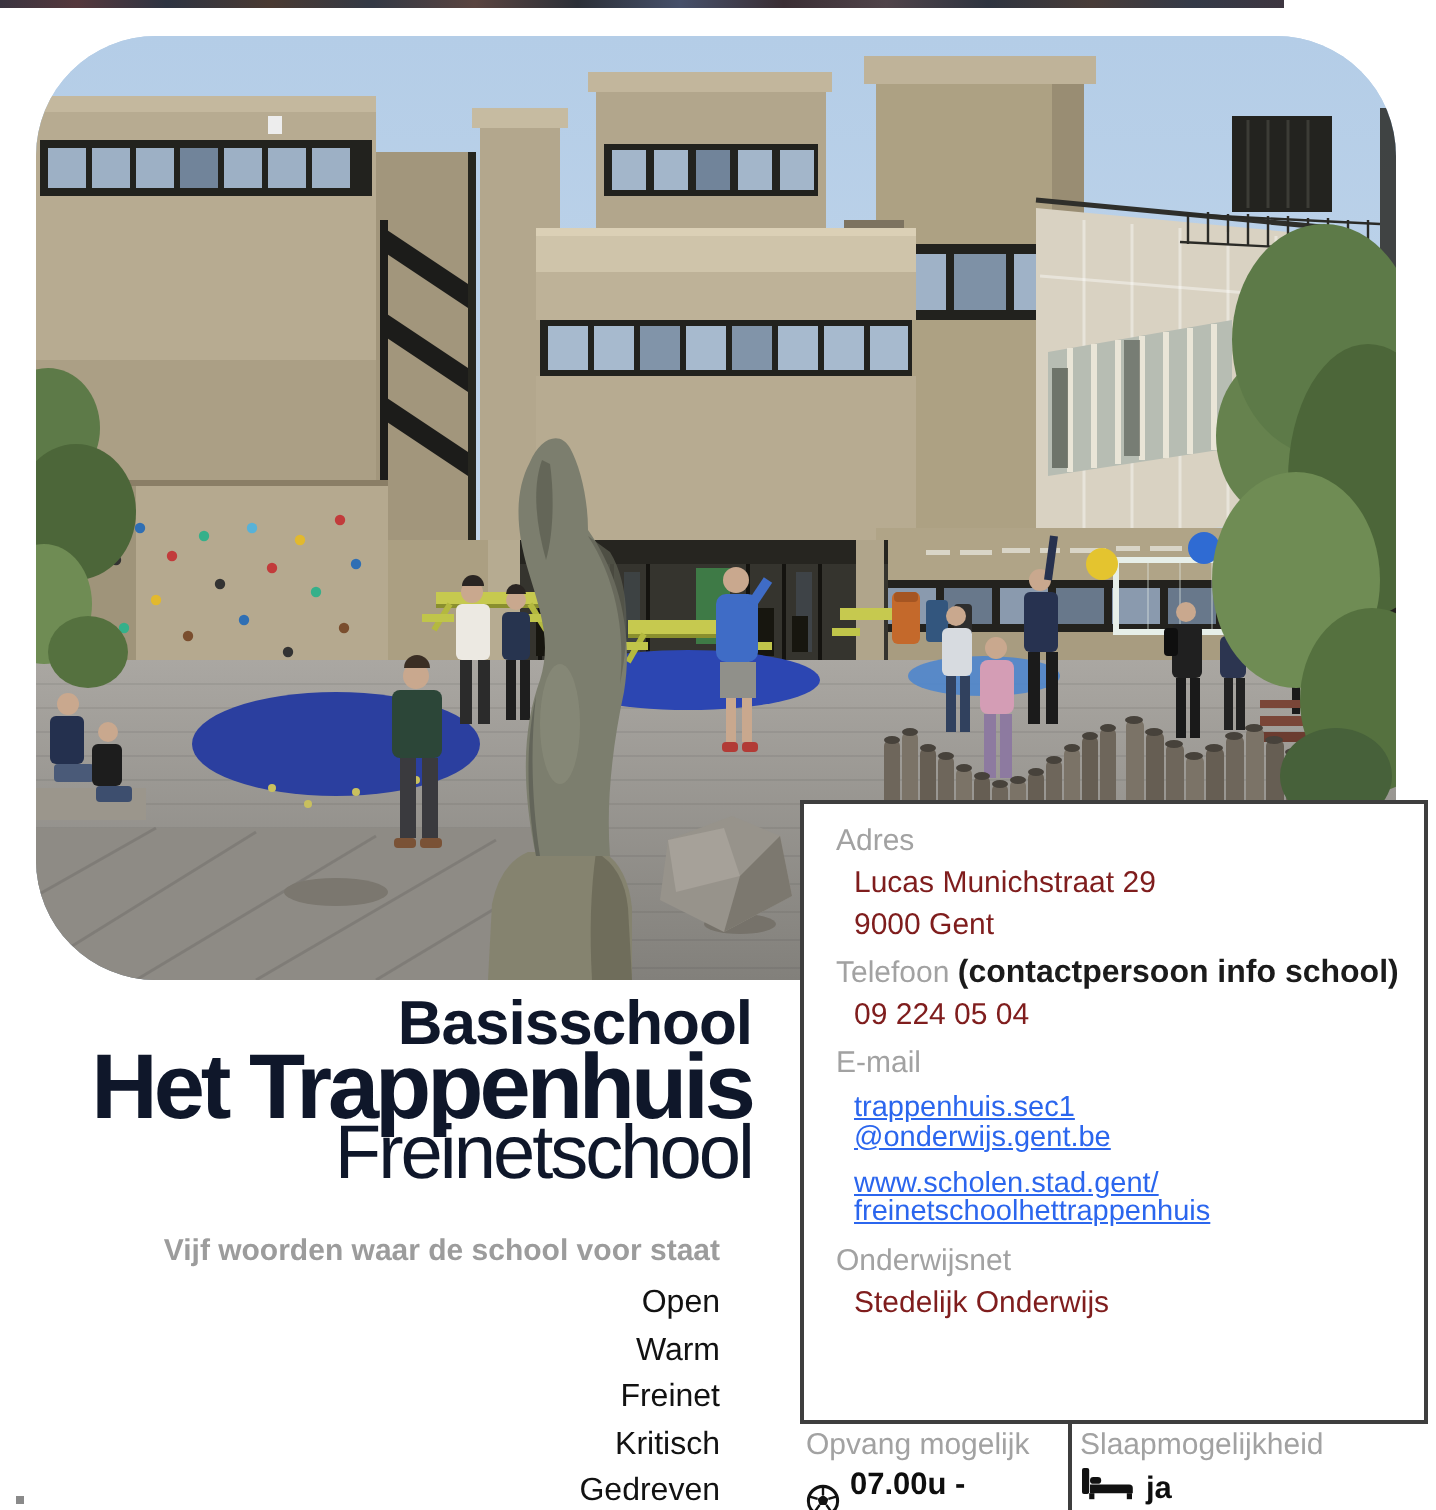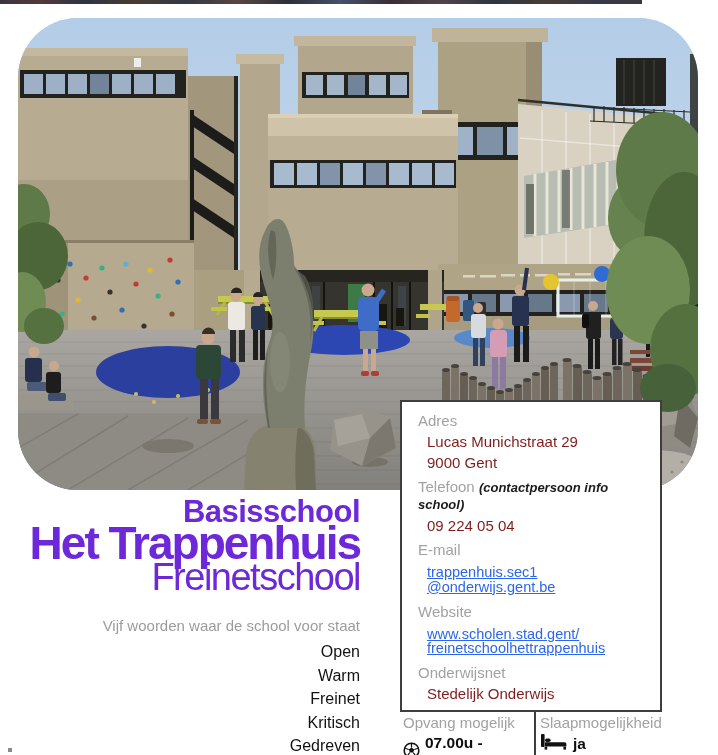--- a/index.html
+++ b/index.html
@@ -15,40 +15,40 @@
       #333945 29%,#5a4440 37%,#2c3038 45%,#46506a 53%,#3a2e34 61%,#50444a 69%,
       #2e3440 77%,#483c38 85%,#343a48 93%,#3e3640 100%);
   }
   
   .photo{
     position:absolute;left:18px;top:18px;width:680px;height:472px;
     border-radius:60px;overflow:hidden;background:#b6cee6;
   }
   .photo svg{display:block;}
   
-  .title-block{position:absolute;left:0;top:498px;width:360px;text-align:right;color:#6d28d9;}
+  .title-block{position:absolute;left:16px;top:498px;width:360px;text-align:right;color:#0f172a;}
   .t1{font-size:31px;font-weight:bold;line-height:27px;letter-spacing:-0.5px;}
   .t2{font-size:46px;font-weight:bold;line-height:37px;letter-spacing:-2px;}
   .t3{font-size:38px;font-weight:normal;line-height:31px;letter-spacing:-1.5px;}
   .subtitle{
     position:absolute;left:0;top:617px;width:360px;text-align:right;
-    color:#9c9c9c;font-size:15px;
+    color:#9c9c9c;font-size:15px;font-weight:bold;
   }
   .keywords{position:absolute;left:0;top:640px;width:360px;text-align:right;color:#121212;}
   .keywords div{font-size:16px;line-height:23.5px;padding-left:16px;}
   
   .card{
-    position:absolute;left:400px;top:400px;width:262px;height:312px;
+    position:absolute;left:400px;top:400px;width:314px;height:312px;
     box-sizing:border-box;background:#ffffff;border:2px solid #3e3e3e;
     padding:9px 8px 8px 16px;z-index:5;
   }
   .lbl{color:#a2a2a2;font-size:15px;line-height:16px;margin-top:8px;}
   .lbl:first-child{margin-top:2px;}
   .val{color:#7f1d1d;font-size:15px;line-height:16px;margin:5px 0 0 9px;}
-  .note{color:#1b1b1b;font-size:13px;font-style:italic;font-weight:bold;}
+  .note{color:#1b1b1b;font-size:16px;font-weight:bold;}
   .lnk{
     color:#2b66ee;font-size:14.5px;line-height:14.5px;text-decoration:underline;
     display:inline-block;margin:7px 0 1px 9px;cursor:pointer;word-break:break-all;
   }
   
   .fac-divider{position:absolute;left:534px;top:712px;width:2px;height:43px;background:#3e3e3e;z-index:6;}
   .fac{position:absolute;top:715px;z-index:6;}
   .fac-opvang{left:403px;width:130px;}
   .fac-slaap{left:540px;width:150px;}
   .fac .flabel{color:#a2a2a2;font-size:15px;line-height:16px;}
@@ -560,21 +560,20 @@
   <div class="lbl">Adres</div>
   <div class="val">Lucas Munichstraat 29</div>
   <div class="val">9000 Gent</div>
 
   <div class="lbl"><span>Telefoon</span> <span class="note">(contactpersoon info school)</span></div>
   <div class="val">09 224 05 04</div>
 
   <div class="lbl">E-mail</div>
   <div><a class="lnk"><span>trappenhuis.sec1</span><br><span>@onderwijs.gent.be</span></a></div>
 
-  <div class="lbl">Website</div>
   <div><a class="lnk"><span>www.scholen.stad.gent/</span><br><span>freinetschoolhettrappenhuis</span></a></div>
 
   <div class="lbl">Onderwijsnet</div>
   <div class="val">Stedelijk Onderwijs</div>
 </div>
 
 <div class="fac-divider"></div>
 
 <div class="fac fac-opvang">
   <div class="flabel">Opvang mogelijk</div>

